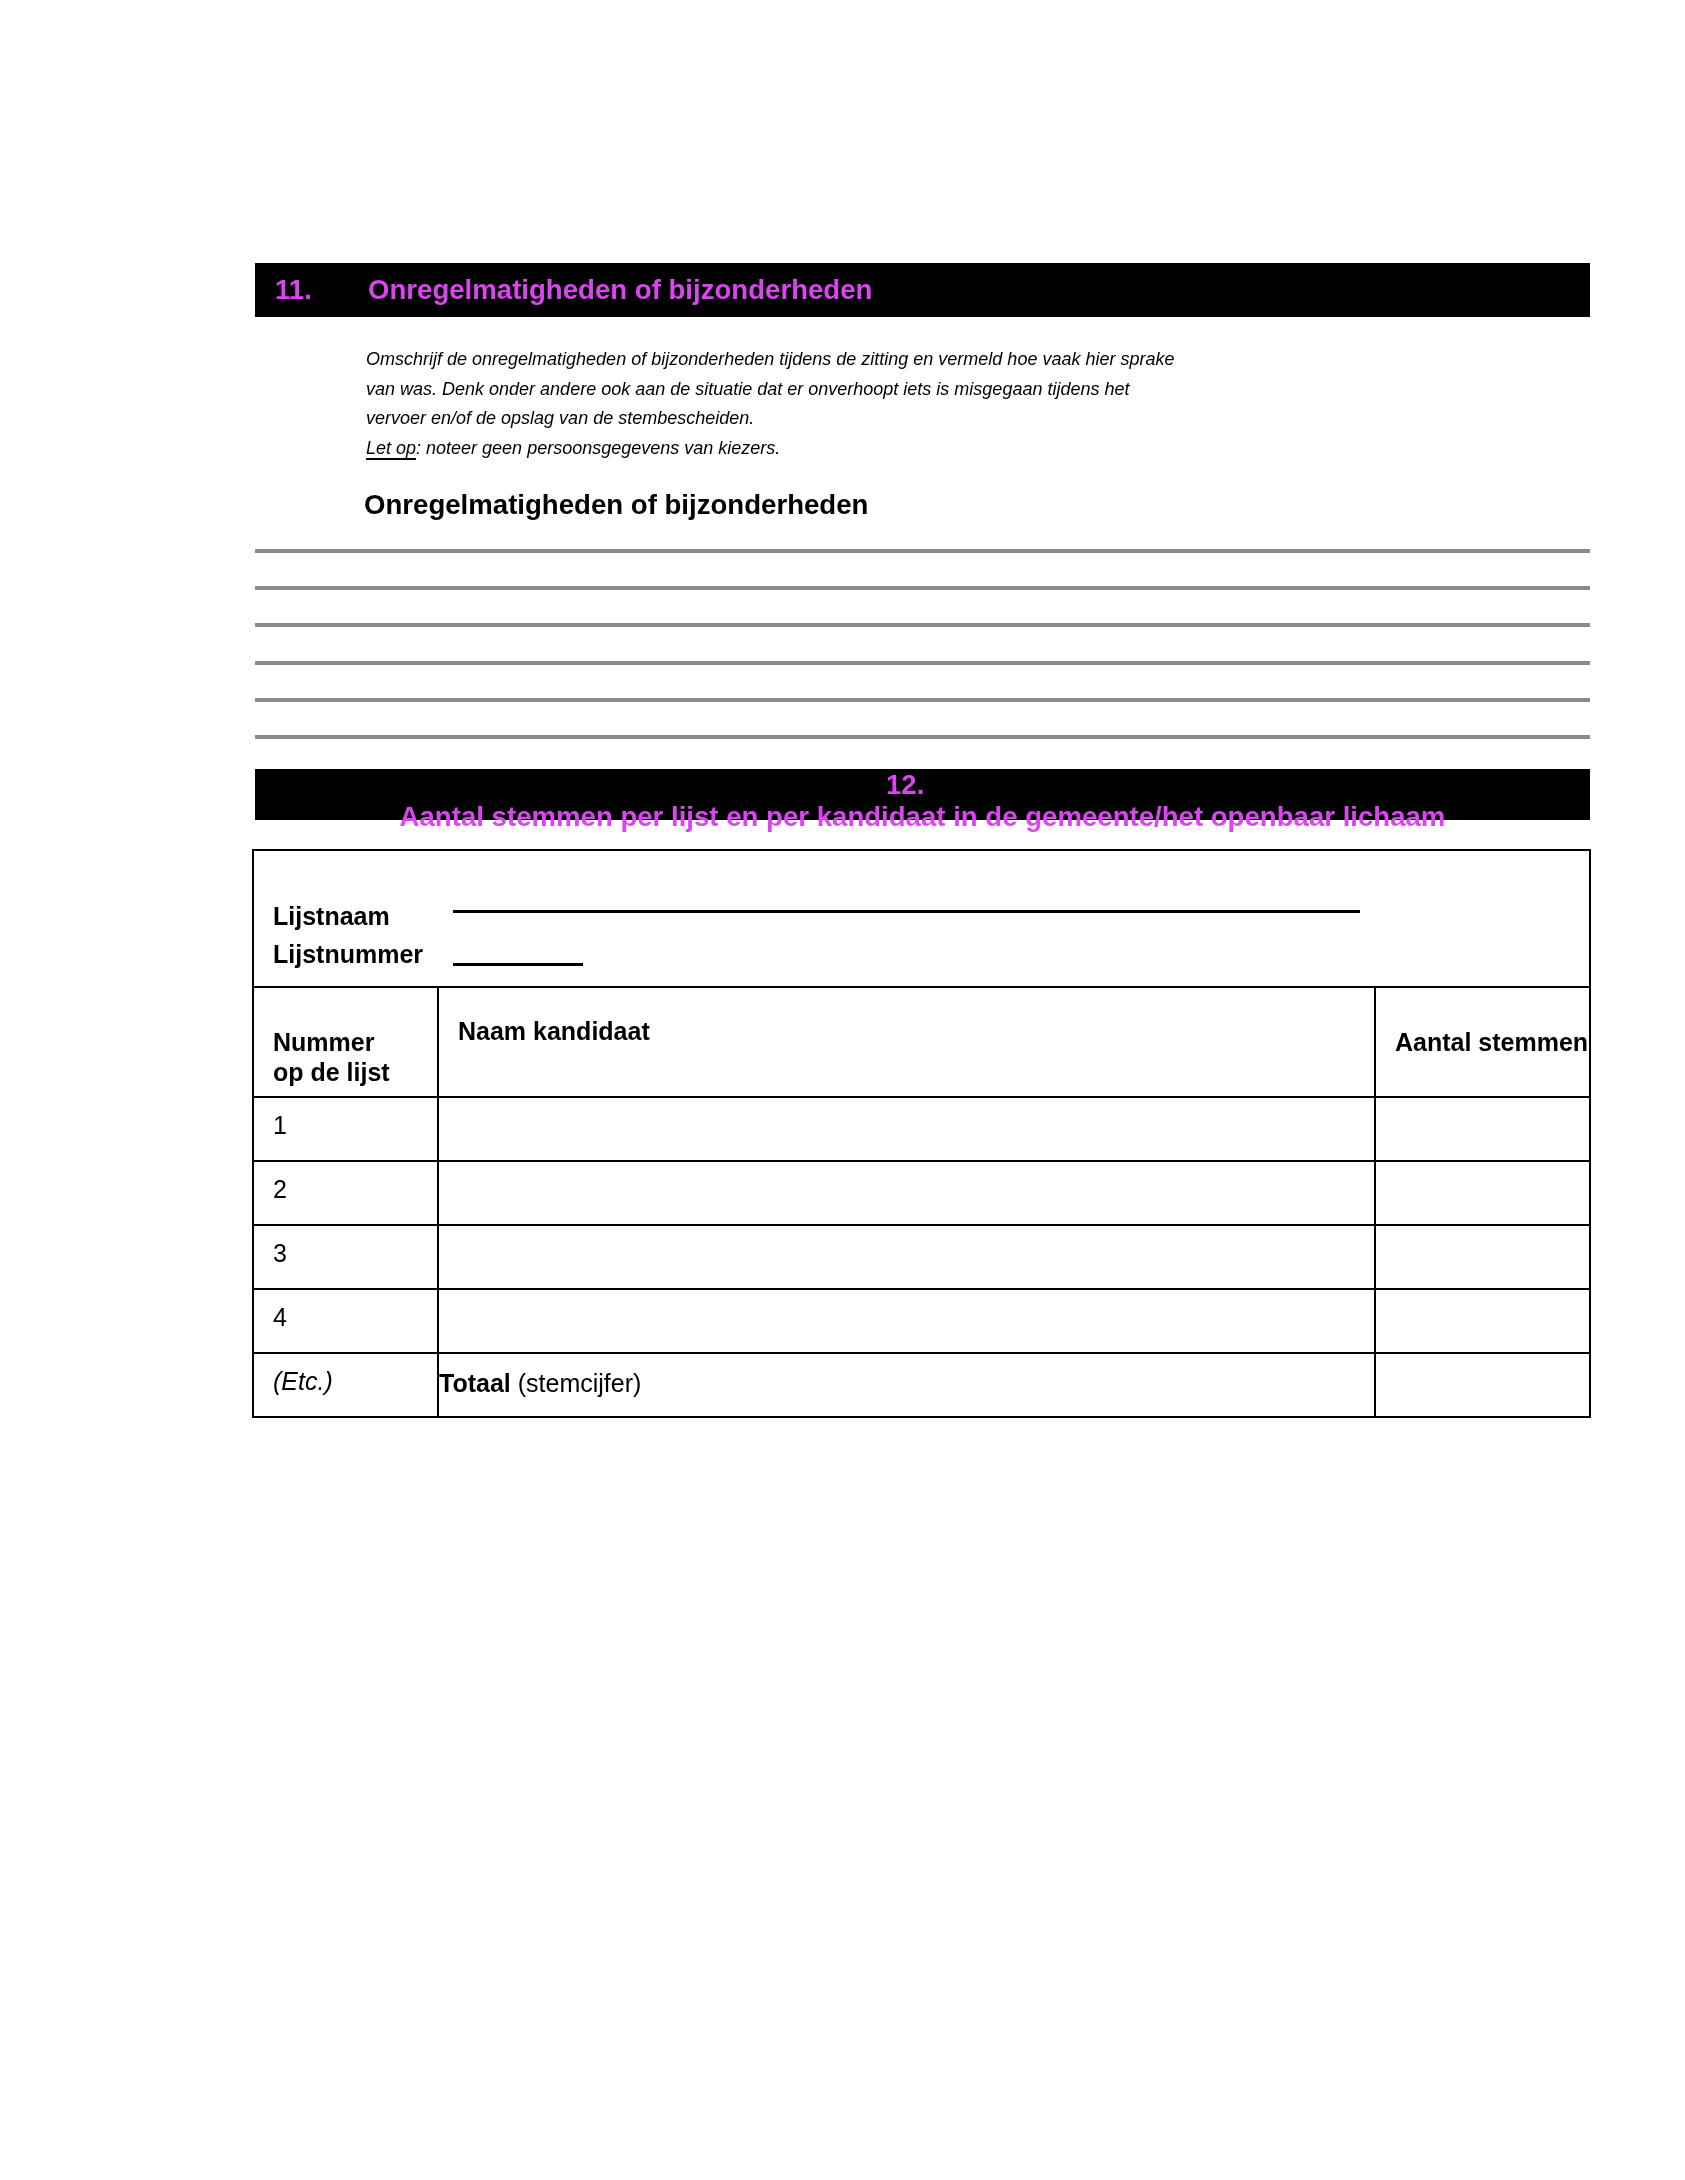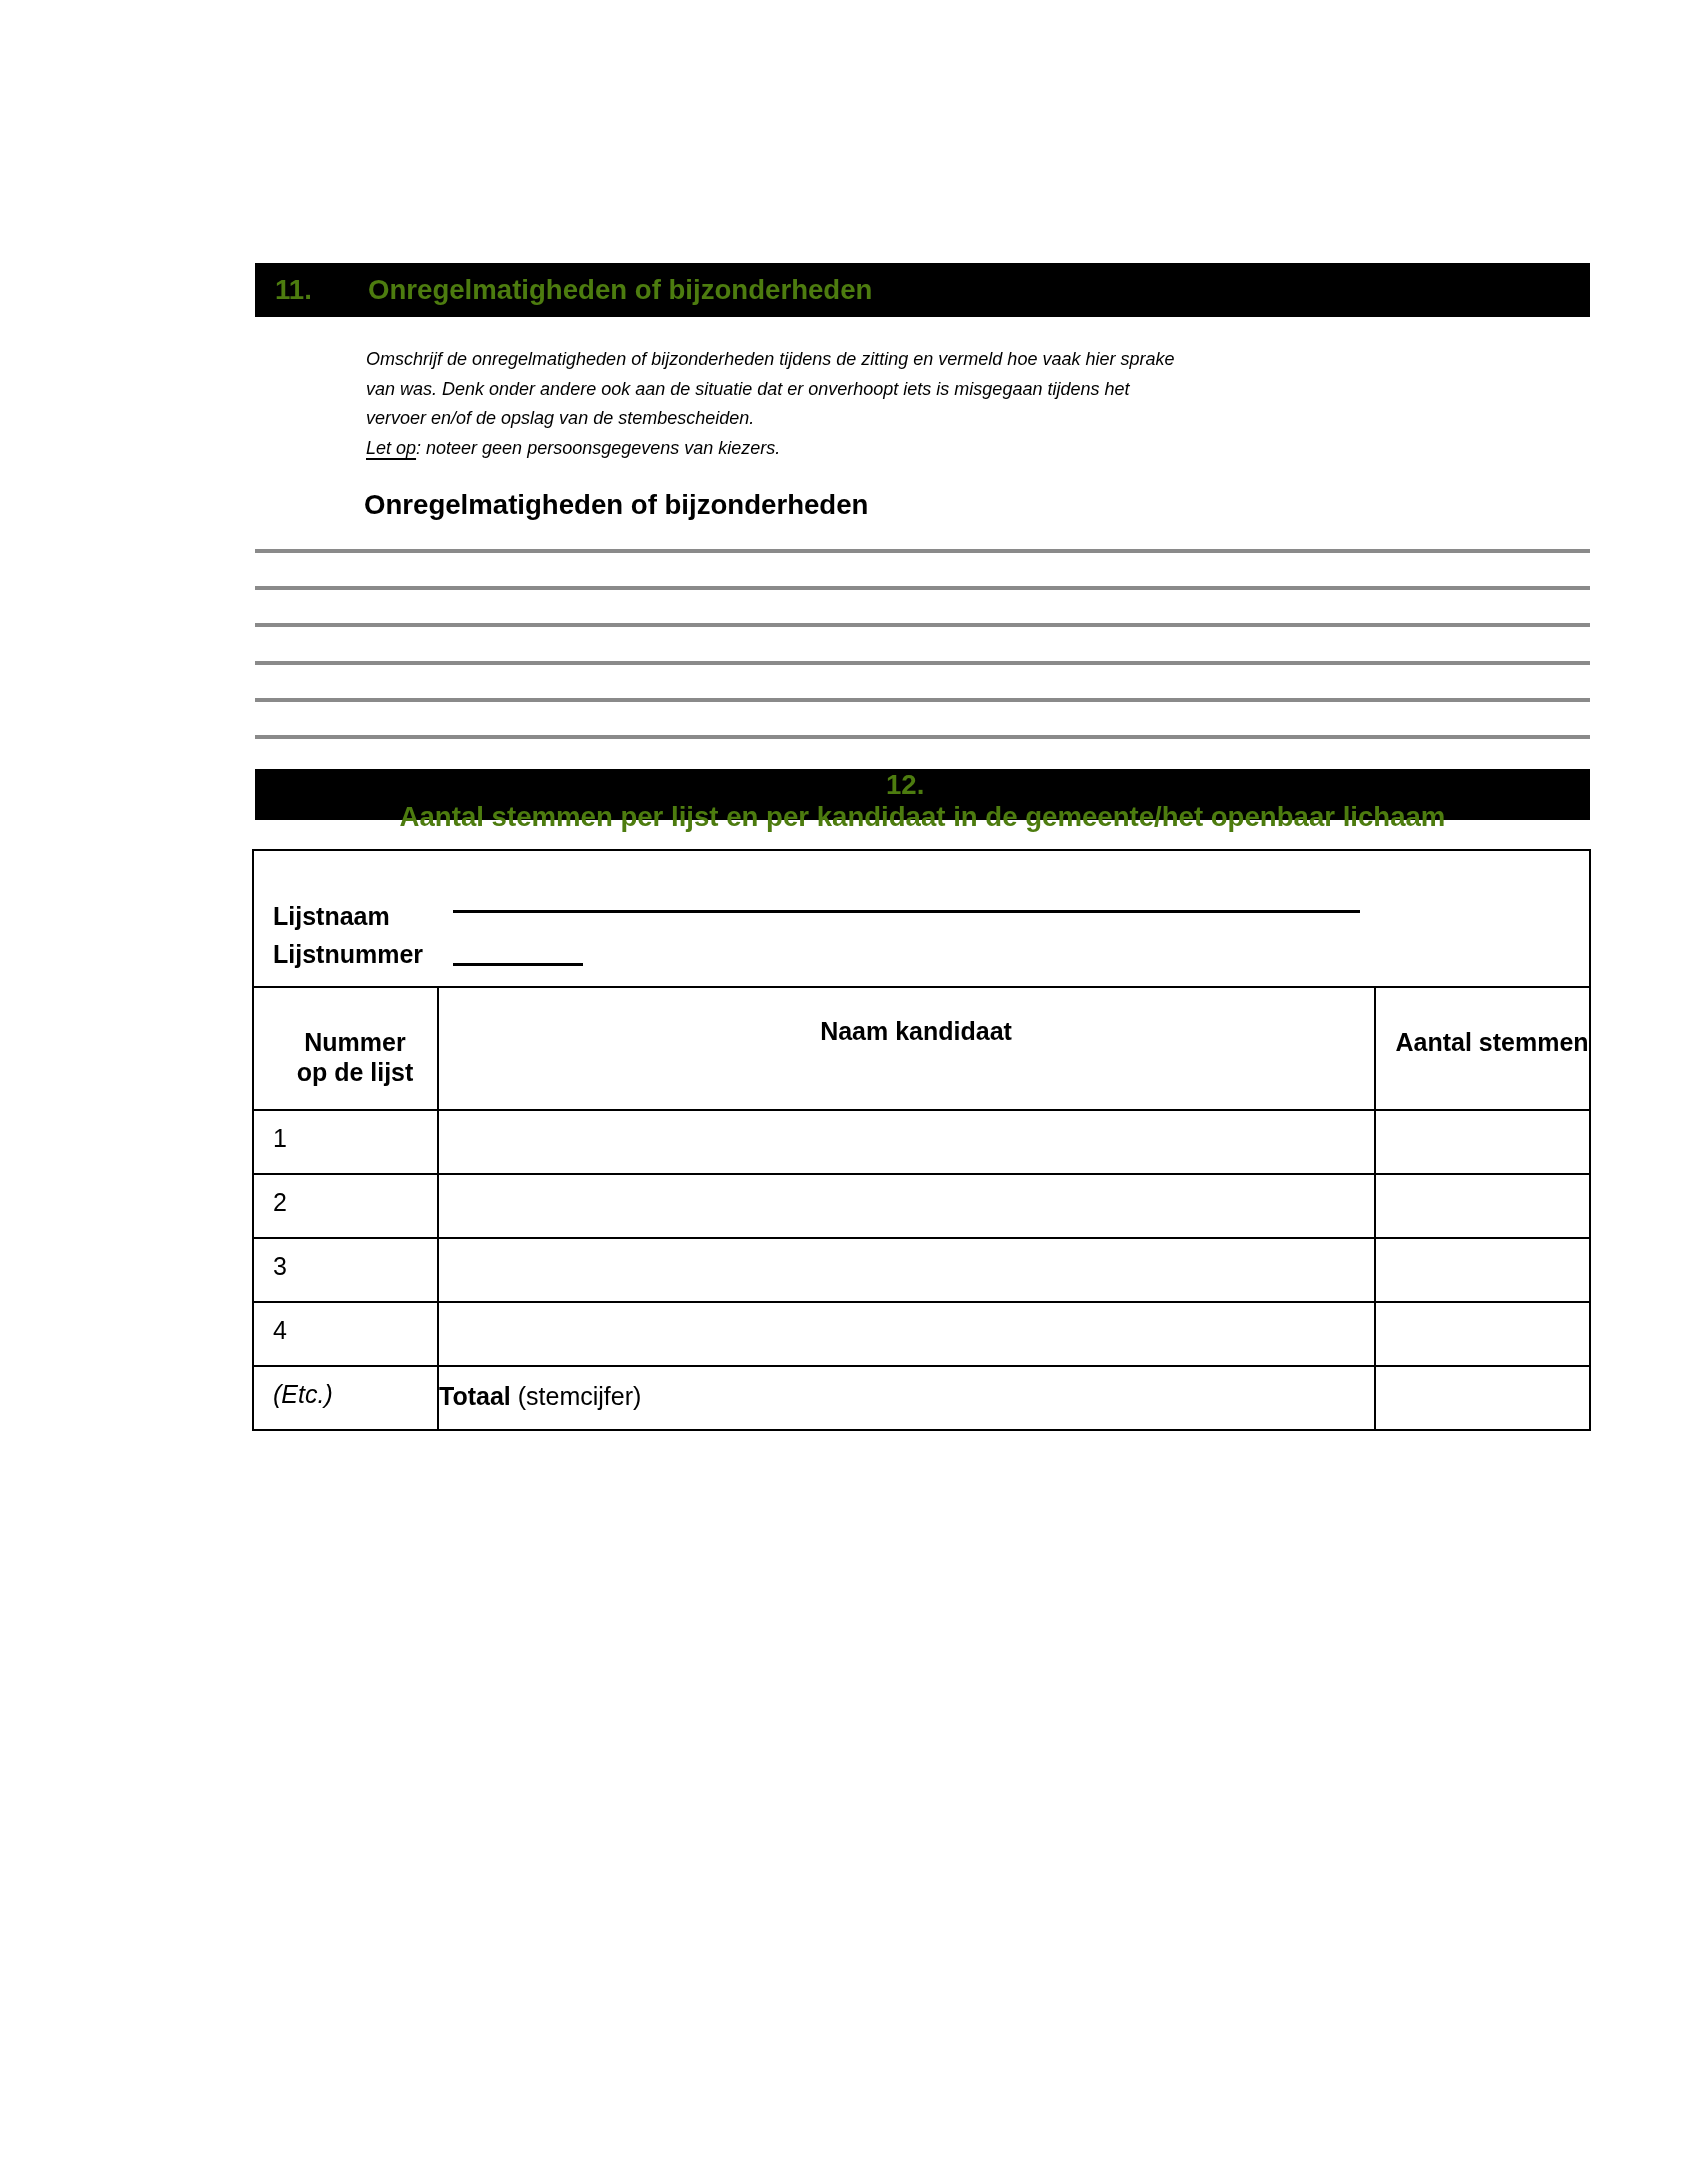--- a/index.html
+++ b/index.html
@@ -7,21 +7,21 @@
   body {
     width: 1685px; height: 2181px;
     position: relative;
     font-family: "Liberation Sans", sans-serif;
     color: #000000;
   }
 
   
   .bar {
     position: absolute; left: 255px; width: 1335px; height: 54px;
-    background: #000000; color: #4d7c0f;
+    background: #000000; color: #d946ef;
     display: flex; align-items: center;
     font-weight: bold; font-size: 27.6px;
   }
   .bar .bar-num { margin-left: 20px; width: 93px; flex: 0 0 auto; }
   .bar .bar-title { flex: 1 1 auto; white-space: nowrap; }
   #bar-11 { top: 263px; }
   #bar-12 { top: 769px; height: 51px; flex-direction: column; }
 
   
   .instructions {
@@ -57,22 +57,22 @@
     border: 2.9px solid #000000; background: #ffffff;
   }
   .t12-topbox { position: relative; height: 135px; }
   .list-label { position: absolute; left: 19px; font-weight: bold; font-size: 25px; }
   .lbl-lijstnaam  { top: 28.5px; margin-top: 22px; }
   .lbl-lijstnummer{ top: 89px; }
   .write-line { position: absolute; height: 2.9px; background: #000000; }
   .ul-lijstnaam  { left: 199px; top: 59px; width: 907px; }
   .ul-lijstnummer{ left: 199px; top: 112px; width: 130px; }
 
-  .t12-header { display: flex; border-top: 2.9px solid #000000; height: 123px;
-                font-weight: bold; font-size: 25px; line-height: 29.5px; text-align: center; }
+  .t12-header { display: flex; border-top: 2.9px solid #000000; height: 110px;
+                font-weight: bold; font-size: 25px; line-height: 29.5px; }
   .t12-row    { display: flex; border-top: 2.9px solid #000000; height: 64px; font-size: 25px; }
 
   .c-num   { width: 183px; flex: 0 0 auto; padding: 40px 0 0 19px; }
   .c-name  { width: 937px; flex: 0 0 auto; border-left: 2.9px solid #000000; padding: 29px 0 0 19px; }
   .c-votes { flex: 1 1 auto; border-left: 2.9px solid #000000; padding: 40px 0 0 19px; }
 
   .r-num   { width: 183px; flex: 0 0 auto; padding: 13.3px 0 0 19px; }
   .r-name  { width: 937px; flex: 0 0 auto; border-left: 2.9px solid #000000; }
   .r-votes { flex: 1 1 auto; border-left: 2.9px solid #000000; }
 

